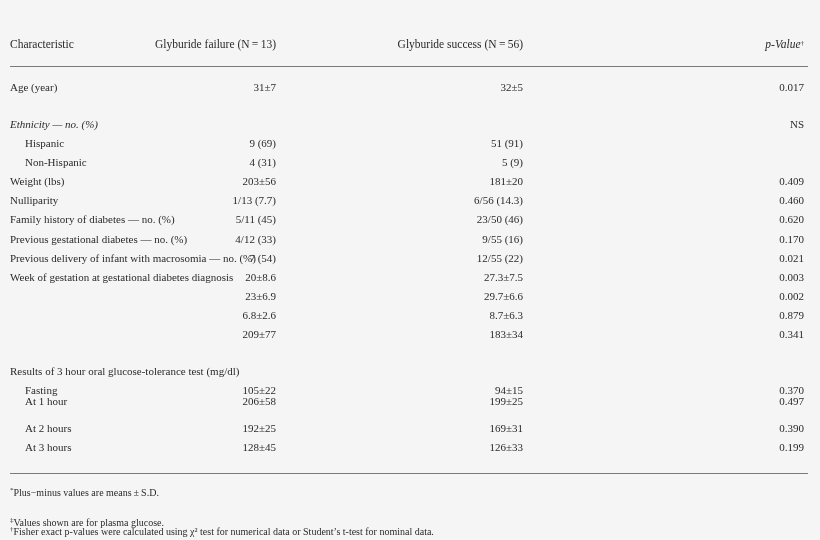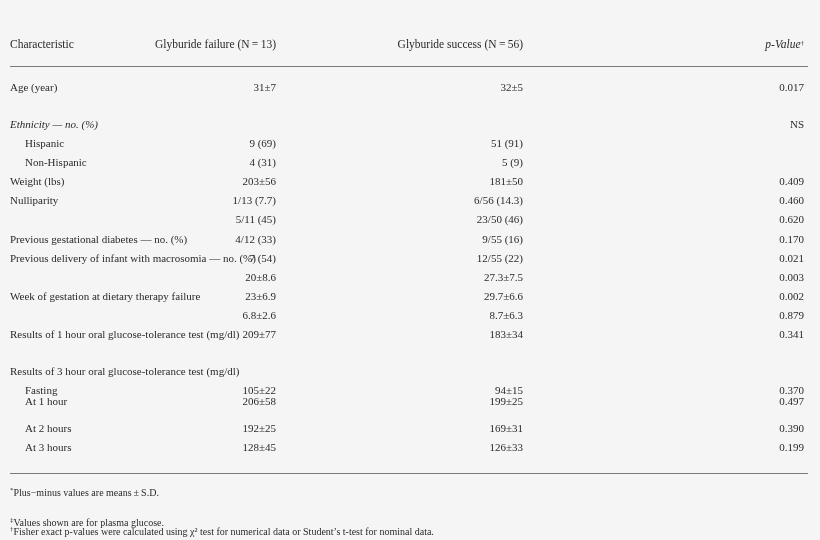--- a/index.html
+++ b/index.html
@@ -55,64 +55,64 @@
       </div>
       <div class="row" style="top: 153px;">
         <span class="c0 ind">Non-Hispanic</span>
         <span class="c1">4 (31)</span>
         <span class="c2">5 (9)</span>
         <span class="c3"></span>
       </div>
       <div class="row" style="top: 172px;">
         <span class="c0">Weight (lbs)</span>
         <span class="c1">203±56</span>
-        <span class="c2">181±50</span>
+        <span class="c2">181±20</span>
         <span class="c3">0.409</span>
       </div>
       <div class="row" style="top: 191px;">
         <span class="c0">Nulliparity</span>
         <span class="c1">1/13 (7.7)</span>
         <span class="c2">6/56 (14.3)</span>
         <span class="c3">0.460</span>
       </div>
       <div class="row" style="top: 210px;">
+        <span class="c0">Family history of diabetes — no. (%)</span>
         <span class="c1">5/11 (45)</span>
         <span class="c2">23/50 (46)</span>
         <span class="c3">0.620</span>
       </div>
       <div class="row" style="top: 230px;">
         <span class="c0">Previous gestational diabetes — no. (%)</span>
         <span class="c1">4/12 (33)</span>
         <span class="c2">9/55 (16)</span>
         <span class="c3">0.170</span>
       </div>
       <div class="row" style="top: 249px;">
         <span class="c0">Previous delivery of infant with macrosomia — no. (%)</span>
         <span class="c1">7 (54)</span>
         <span class="c2">12/55 (22)</span>
         <span class="c3">0.021</span>
       </div>
       <div class="row" style="top: 268px;">
+        <span class="c0">Week of gestation at gestational diabetes diagnosis</span>
         <span class="c1">20±8.6</span>
         <span class="c2">27.3±7.5</span>
         <span class="c3">0.003</span>
       </div>
       <div class="row" style="top: 287px;">
-        <span class="c0">Week of gestation at dietary therapy failure</span>
         <span class="c1">23±6.9</span>
         <span class="c2">29.7±6.6</span>
         <span class="c3">0.002</span>
       </div>
       <div class="row" style="top: 306px;">
         <span class="c1">6.8±2.6</span>
         <span class="c2">8.7±6.3</span>
         <span class="c3">0.879</span>
       </div>
       <div class="row" style="top: 325px;">
-        <span class="c0">Results of 1 hour oral glucose-tolerance test (mg/dl)<sup></sup></span>
         <span class="c1">209±77</span>
         <span class="c2">183±34</span>
         <span class="c3">0.341</span>
       </div>
       <div class="row" style="top: 362px;">
         <span class="c0">Results of 3 hour oral glucose-tolerance test (mg/dl)<sup></sup></span>
         <span class="c1"></span>
         <span class="c2"></span>
         <span class="c3"></span>
       </div>

